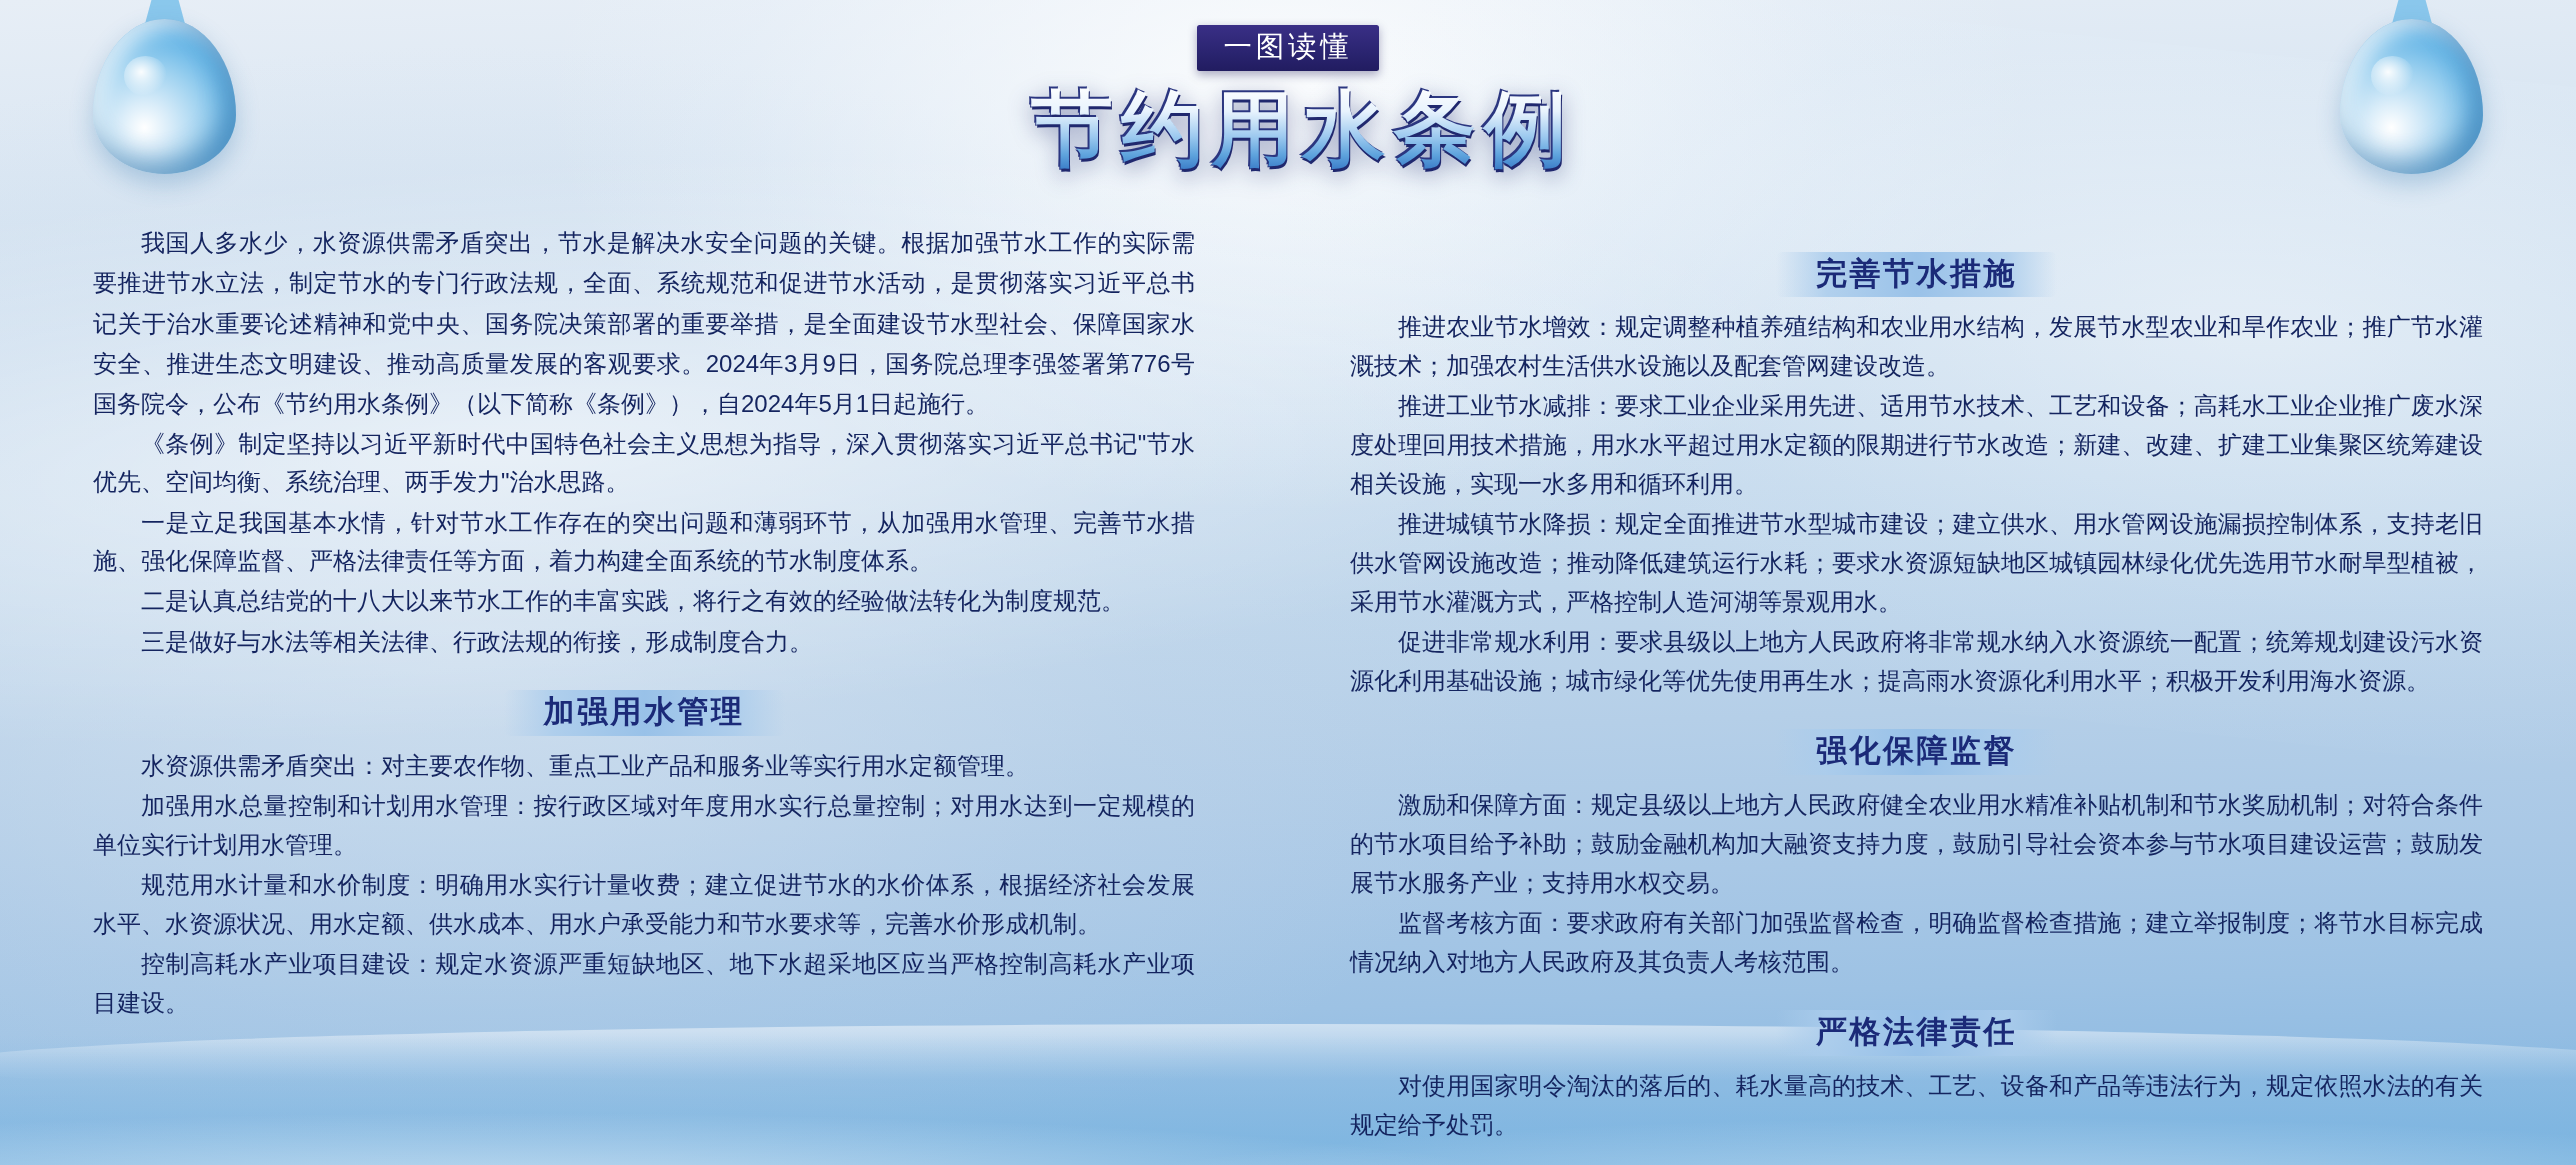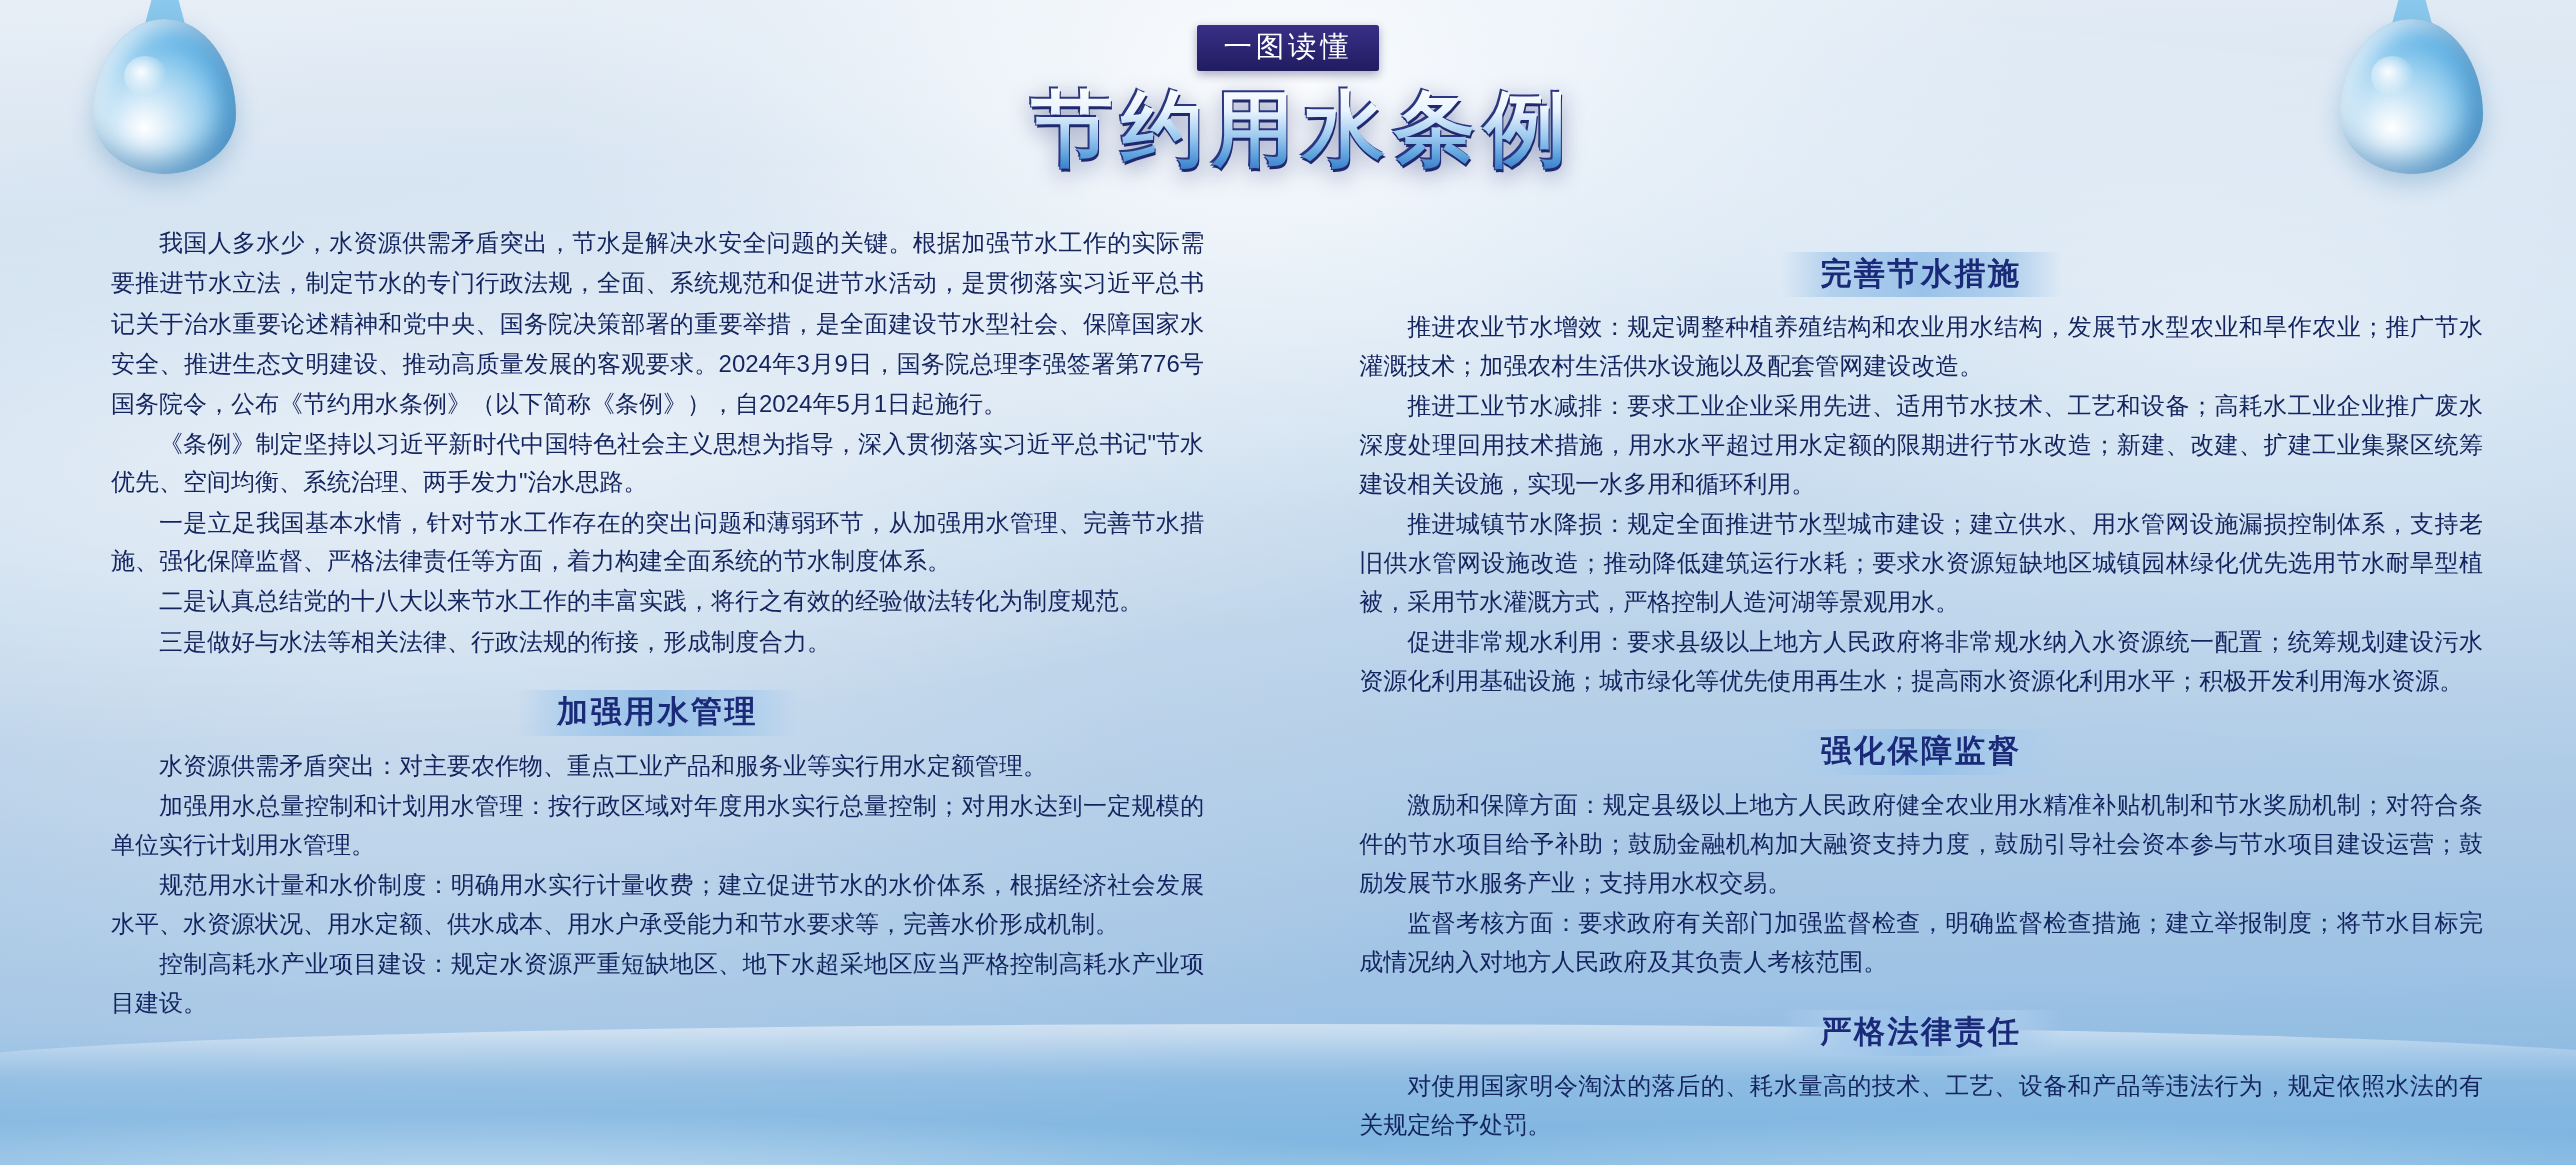--- a/index.html
+++ b/index.html
@@ -150,21 +150,20 @@
     left: 0; right: 0;
     display: flex;
     z-index: 4;
   }
   .col {
     box-sizing: border-box;
   }
   .col-left {
     width: 1288px;
     padding: 0 93px 0 93px;
-    margin-left: 18px;
   }
   .col-right {
     width: 1288px;
     padding: 0 93px 0 62px;
   }
 
   .section-heading {
     text-align: center;
     margin: 28.5px 0 11px;
     font-family: Liberation Serif, serif;

